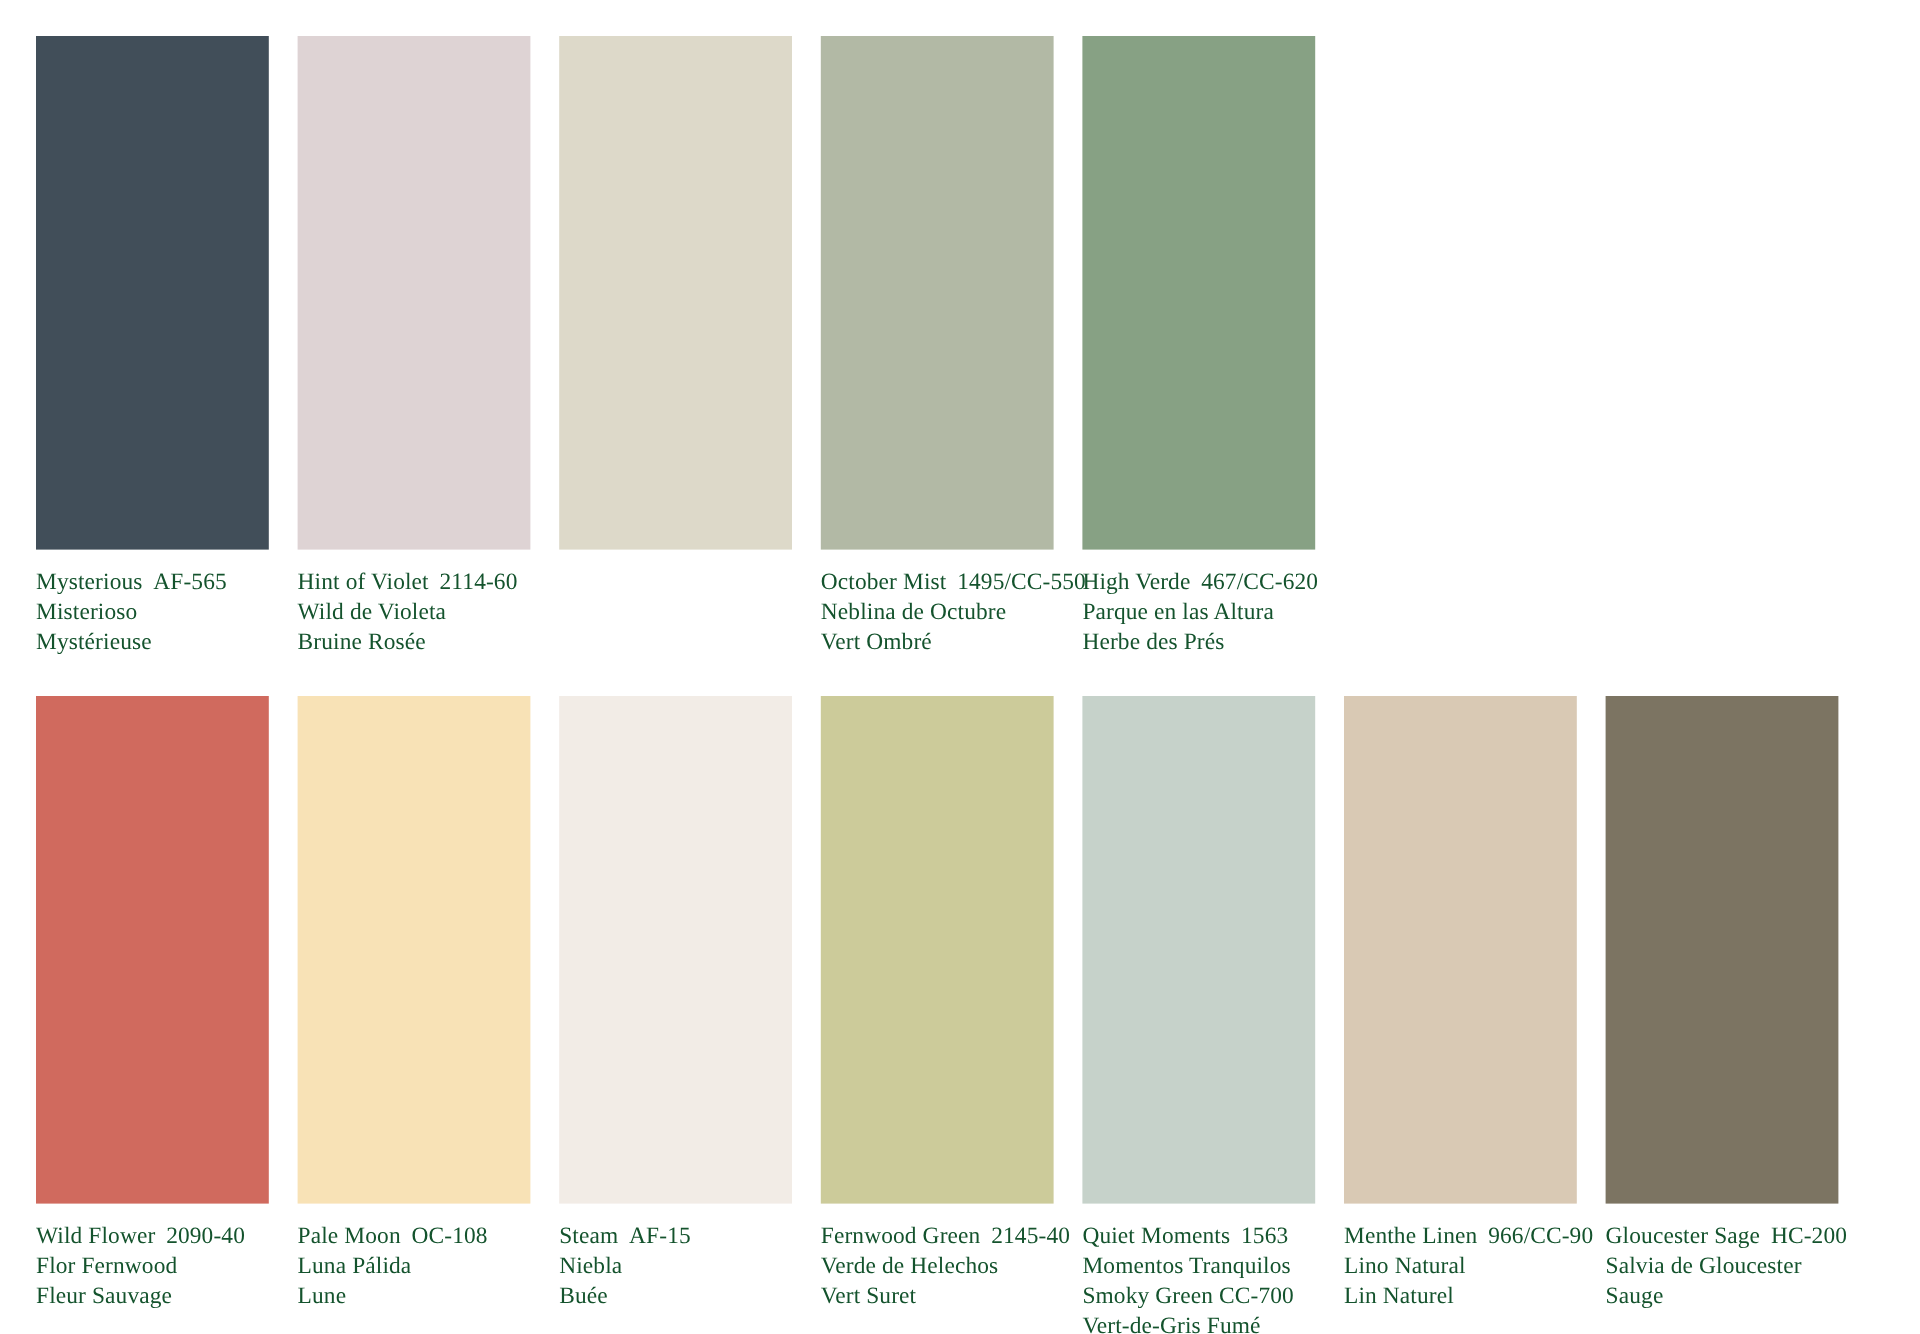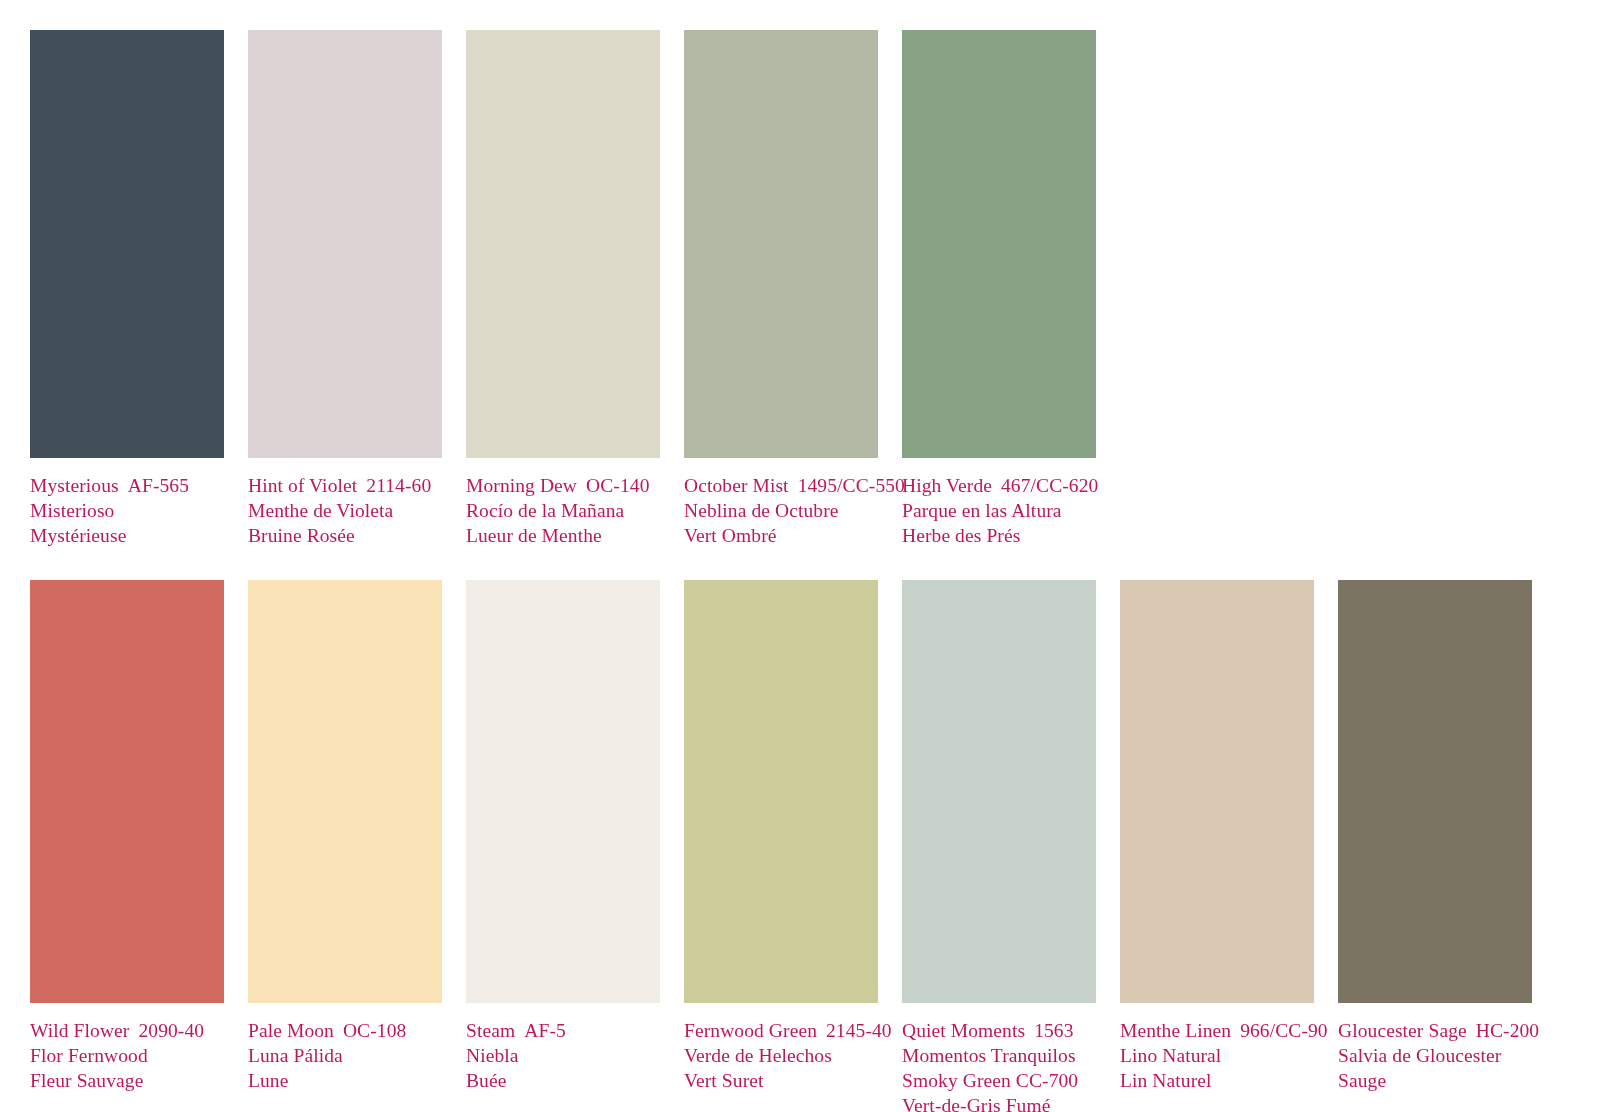--- a/index.html
+++ b/index.html
@@ -37,21 +37,21 @@
   .swatch-chip {
     width: 194px;
     height: 428px;
     display: block;
   }
   .row-2 .swatch-chip {
     height: 423px;
   }
   .swatch-labels {
     margin-top: 15px;
-    color: #be185d;
+    color: #14532d;
     font-size: 19.5px;
     line-height: 25px;
     letter-spacing: 0.1px;
     white-space: nowrap;
   }
   .label-line {
     display: block;
   }
   .label-line.primary .code {
     margin-left: 9px;
@@ -67,31 +67,26 @@
         <div class="swatch-labels">
           <span class="label-line primary"><span>Mysterious</span><span class="code">AF-565</span></span>
           <span class="label-line">Misterioso</span>
           <span class="label-line">Mystérieuse</span>
         </div>
       </div>
       <div class="swatch-card">
         <div class="swatch-chip" style="background: rgb(222, 211, 212);"></div>
         <div class="swatch-labels">
           <span class="label-line primary"><span>Hint of Violet</span><span class="code">2114-60</span></span>
-          <span class="label-line">Menthe de Violeta</span>
+          <span class="label-line">Wild de Violeta</span>
           <span class="label-line">Bruine Rosée</span>
         </div>
       </div>
       <div class="swatch-card">
         <div class="swatch-chip" style="background: rgb(221, 217, 201);"></div>
-        <div class="swatch-labels">
-          <span class="label-line primary"><span>Morning Dew</span><span class="code">OC-140</span></span>
-          <span class="label-line">Rocío de la Mañana</span>
-          <span class="label-line">Lueur de Menthe</span>
-        </div>
       </div>
       <div class="swatch-card">
         <div class="swatch-chip" style="background: rgb(178, 185, 165);"></div>
         <div class="swatch-labels">
           <span class="label-line primary"><span>October Mist</span><span class="code">1495/CC-550</span></span>
           <span class="label-line">Neblina de Octubre</span>
           <span class="label-line">Vert Ombré</span>
         </div>
       </div>
       <div class="swatch-card">
@@ -116,21 +111,21 @@
         <div class="swatch-chip" style="background: rgb(248, 226, 182);"></div>
         <div class="swatch-labels">
           <span class="label-line primary"><span>Pale Moon</span><span class="code">OC-108</span></span>
           <span class="label-line">Luna Pálida</span>
           <span class="label-line">Lune</span>
         </div>
       </div>
       <div class="swatch-card">
         <div class="swatch-chip" style="background: rgb(242, 236, 230);"></div>
         <div class="swatch-labels">
-          <span class="label-line primary"><span>Steam</span><span class="code">AF-5</span></span>
+          <span class="label-line primary"><span>Steam</span><span class="code">AF-15</span></span>
           <span class="label-line">Niebla</span>
           <span class="label-line">Buée</span>
         </div>
       </div>
       <div class="swatch-card">
         <div class="swatch-chip" style="background: rgb(204, 203, 154);"></div>
         <div class="swatch-labels">
           <span class="label-line primary"><span>Fernwood Green</span><span class="code">2145-40</span></span>
           <span class="label-line">Verde de Helechos</span>
           <span class="label-line">Vert Suret</span>

